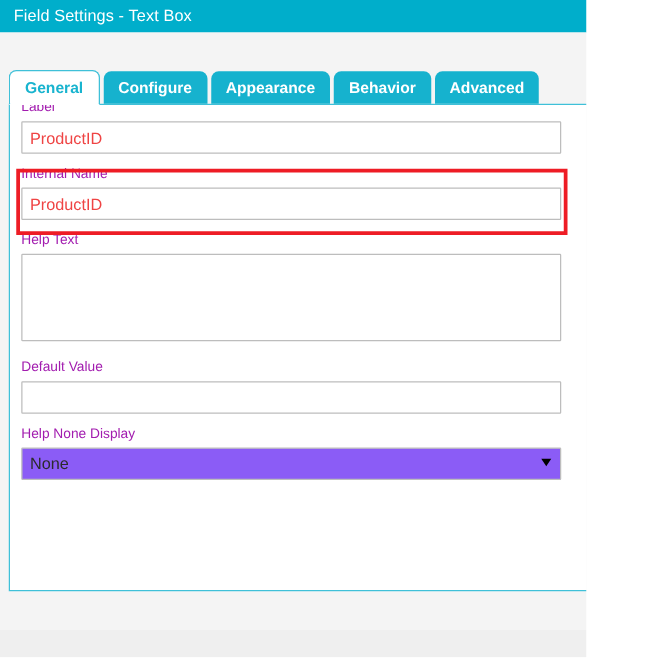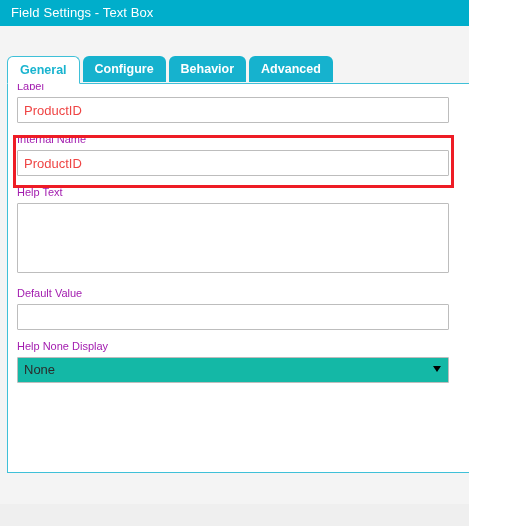--- a/index.html
+++ b/index.html
@@ -65,21 +65,21 @@
     cursor: pointer;
   }
 
   
   .tabstrip {
     position: absolute;
     left: 7px;
     top: 30px;
     height: 28px;
     display: flex;
-    align-items: flex-start;
+    align-items: center;
     z-index: 5;
   }
   .tab {
     height: 26px;
     line-height: 26px;
     padding: 0 12px;
     margin-right: 3px;
     font-size: 12.5px;
     font-weight: bold;
     color: #ffffff;
@@ -158,21 +158,21 @@
   .select-wrap {
     position: relative;
     width: 100%;
     height: 26px;
   }
   .select-input {
     width: 100%;
     height: 26px;
     box-sizing: border-box;
     border: 1px solid #bdbdbd;
-    background: #14b8a6;
+    background: #8b5cf6;
     font-size: 13px;
     color: #2b2b2b;
     line-height: 24px;
     padding: 0 24px 0 6px;
     border-radius: 1px;
     cursor: pointer;
   }
   .select-arrow {
     position: absolute;
     right: 8px;
@@ -268,20 +268,21 @@
     <div class="help-btn">
       <svg width="19" height="19" viewBox="0 0 19 19" aria-hidden="true">
         <circle cx="9.5" cy="9.5" r="9" fill="#2b4a9b"></circle>
         <text x="9.5" y="14" text-anchor="middle" font-family="Liberation Sans, sans-serif" font-size="12.5" font-weight="bold" fill="#ffffff">?</text>
       </svg>
     </div>
 
     <div class="tabstrip">
       <div class="tab active">General</div>
       <div class="tab">Configure</div>
+      <div class="tab">Appearance</div>
       <div class="tab">Behavior</div>
       <div class="tab">Advanced</div>
     </div>
 
     <div class="tabpanel"></div>
 
     <div class="form-area">
 
       <div class="field">
         <div class="field-label">Label</div>

